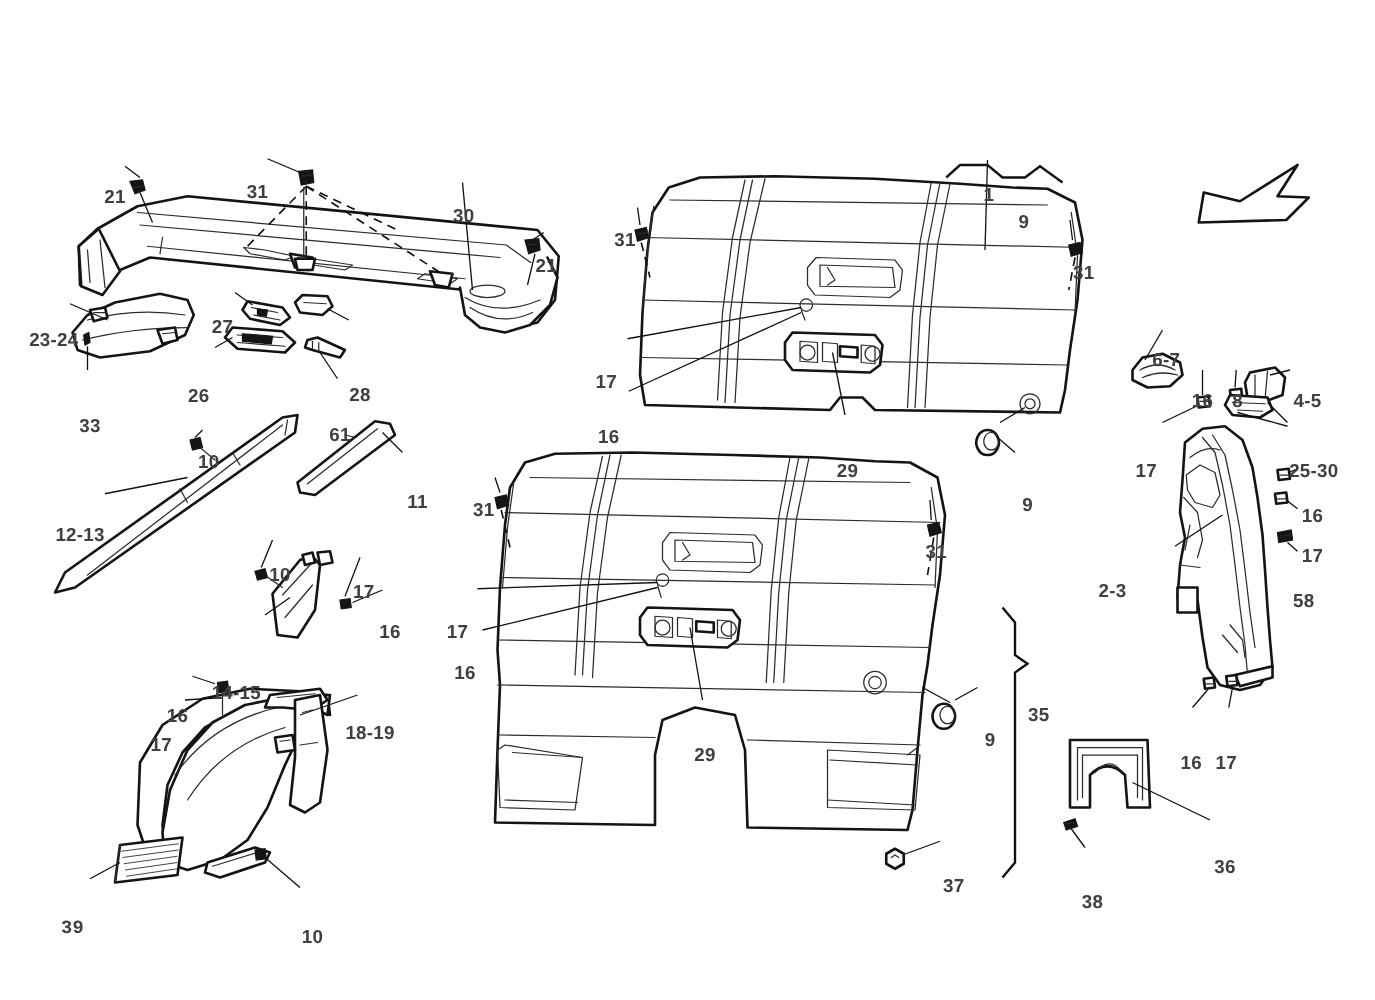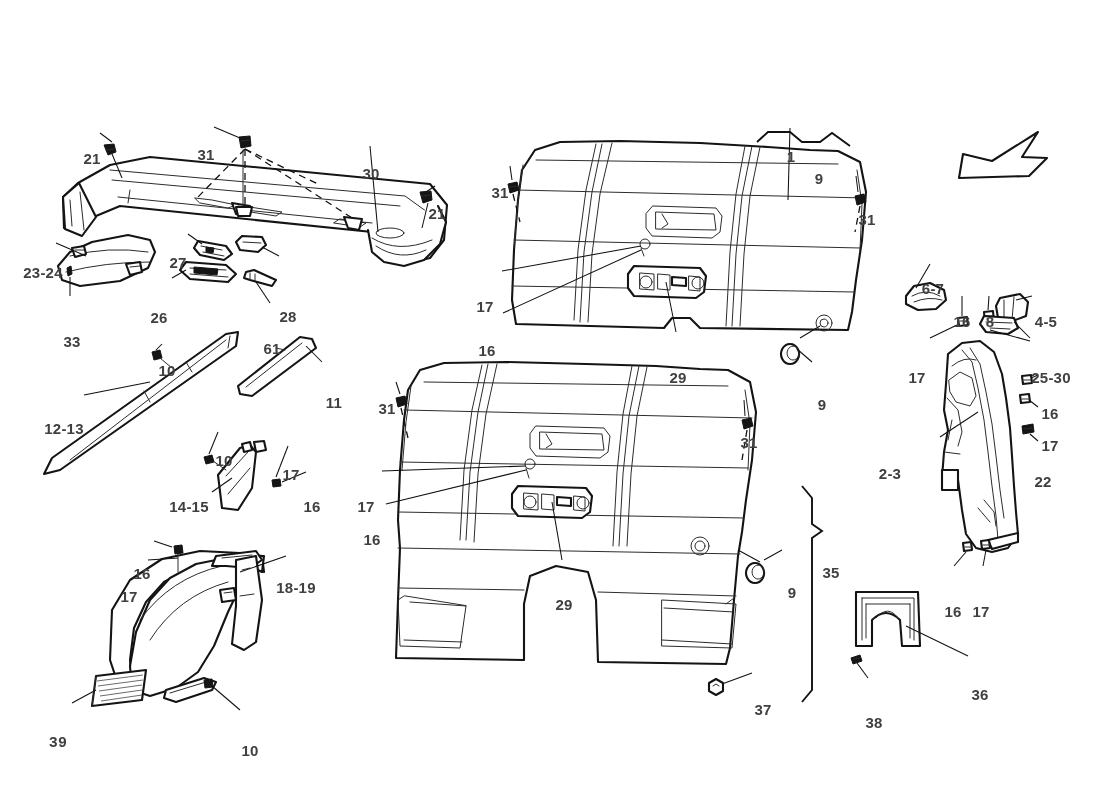--- a/index.html
+++ b/index.html
@@ -447,21 +447,21 @@
   <div class="lbl" style="left:288px; top:280px;">28</div>
   <div class="lbl" style="left:159px; top:281px;">26</div>
   <div class="lbl" style="left:272px; top:312px;">61</div>
   <div class="lbl" style="left:72px;  top:305px;">33</div>
   <div class="lbl" style="left:167px; top:334px;">10</div>
   <div class="lbl" style="left:334px; top:366px;">11</div>
   <div class="lbl" style="left:64px;  top:392px;">12-13</div>
   <div class="lbl" style="left:224px; top:424px;">10</div>
   <div class="lbl" style="left:291px; top:438px;">17</div>
   <div class="lbl" style="left:312px; top:470px;">16</div>
-  <div class="lbl" style="left:189px; top:470px;text-align:center;">14-15</div>
+  <div class="lbl" style="left:189px; top:519px;text-align:center;">14-15</div>
   <div class="lbl" style="left:142px; top:537px;">16</div>
   <div class="lbl" style="left:129px; top:560px;">17</div>
   <div class="lbl" style="left:296px; top:551px;">18-19</div>
   <div class="lbl" style="left:58px;  top:707px;font-family:Liberation Mono, monospace;">39</div>
   <div class="lbl" style="left:250px; top:714px;">10</div>
   <div class="lbl" style="left:500px; top:156px;">31</div>
   <div class="lbl" style="left:791px; top:120px;">1</div>
   <div class="lbl" style="left:819px; top:142px;">9</div>
   <div class="lbl" style="left:867px; top:183px;">31</div>
   <div class="lbl" style="left:485px; top:270px;">17</div>
@@ -478,19 +478,19 @@
   <div class="lbl" style="left:763px; top:673px;">37</div>
   <div class="lbl" style="left:933px; top:252px;">6-7</div>
   <div class="lbl" style="left:962px; top:285px;">16</div>
   <div class="lbl" style="left:990px; top:285px;">8</div>
   <div class="lbl" style="left:1046px;top:285px;">4-5</div>
   <div class="lbl" style="left:917px; top:341px;">17</div>
   <div class="lbl" style="left:1051px;top:341px;">25-30</div>
   <div class="lbl" style="left:1050px;top:377px;">16</div>
   <div class="lbl" style="left:1050px;top:409px;">17</div>
   <div class="lbl" style="left:890px; top:437px;">2-3</div>
-  <div class="lbl" style="left:1043px;top:445px;">22</div>
+  <div class="lbl" style="left:1043px;top:445px;">58</div>
   <div class="lbl" style="left:953px; top:575px;">16</div>
   <div class="lbl" style="left:981px; top:575px;">17</div>
   <div class="lbl" style="left:980px; top:658px;">36</div>
   <div class="lbl" style="left:874px; top:686px;">38</div>
 
 </div>
 
 </body></html>

